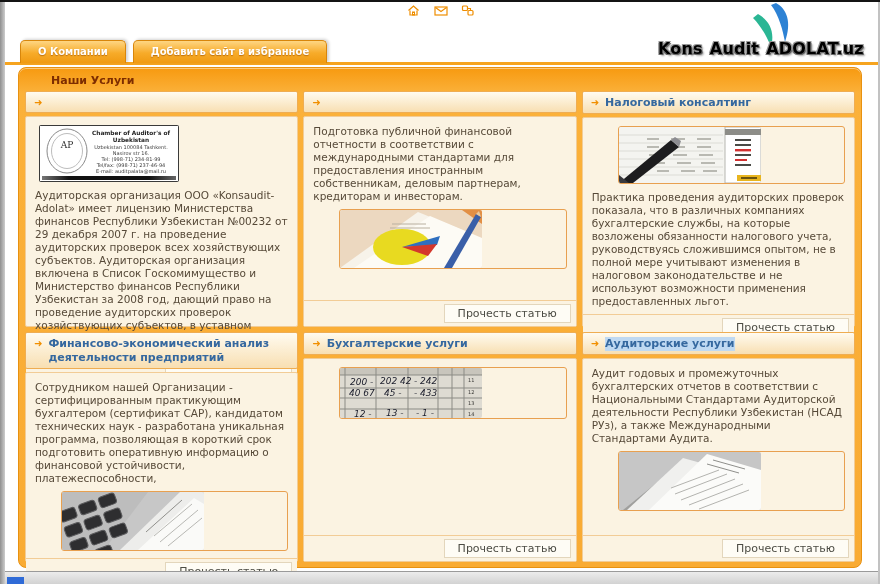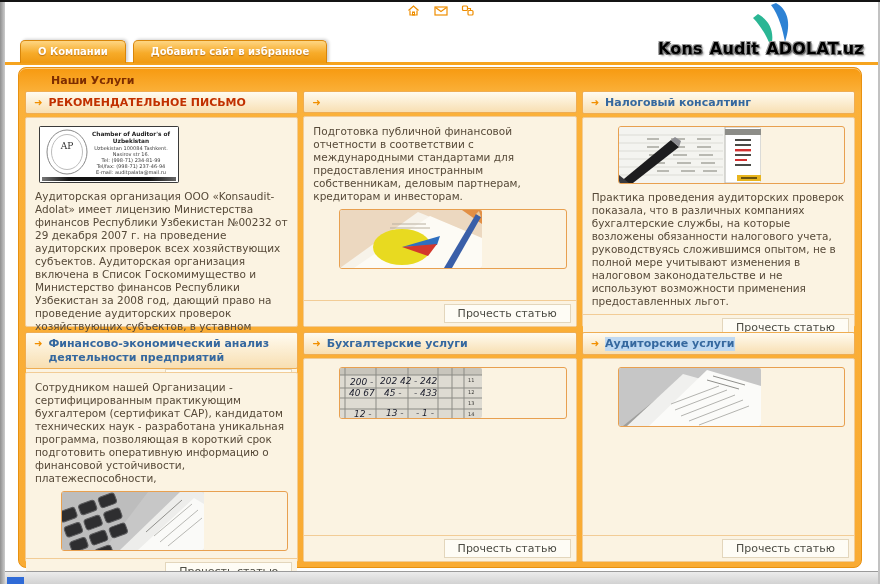--- a/index.html
+++ b/index.html
@@ -112,21 +112,20 @@
 <div class="tab-line"></div>
 
 <div class="main">
   <div class="section-title">Наши Услуги</div>
 
   <div class="grid">
 
     <div class="panel">
       <div class="p-header red">
         <span class="arrow">➜</span>
-        <span class="p-title">РЕКОМЕНДАТЕЛЬНОЕ ПИСЬМО</span>
       </div>
       <div class="p-body">
         <span class="ph cert">
           <svg width="140" height="57" viewBox="0 0 140 57">
             <defs>
                 <linearGradient id="gbar" x1="0" y1="0" x2="1" y2="0">
               <stop offset="0" stop-color="#777"></stop>
                   <stop offset=".2" stop-color="#111"></stop>
                   <stop offset=".8" stop-color="#111"></stop>
                   <stop offset="1" stop-color="#666"></stop>
@@ -332,20 +331,21 @@
         </div>
       </div>
     </div>
 
     <div class="panel">
       <div class="p-header">
         <span class="arrow">➜</span>
         <span class="p-title hl">Аудиторские услуги</span>
       </div>
       <div class="p-body">
+        <p>Аудит годовых и промежуточных бухгалтерских отчетов в соответствии с Национальными Стандартами Аудиторской деятельности Республики Узбекистан (НСАД РУз), а также Международными Стандартами Аудита.</p>
         <span class="ph">
           <svg width="142" height="58" viewBox="0 0 142 58">
             <rect width="142" height="58" fill="#c6c6c6"></rect>
             <polygon points="4,58 66,8 138,30 116,58" fill="#9f9f9d"></polygon>
             <polygon points="8,58 64,6 136,26 114,58" fill="#f0f0ee"></polygon>
             <polygon points="30,58 88,2 142,18 142,58" fill="#fbfbf9"></polygon>
             <g stroke="#b3b3af" stroke-width="1">
               <line x1="52" y1="36" x2="100" y2="18"></line>
                 <line x1="56" y1="42" x2="108" y2="22"></line>
                 <line x1="62" y1="48" x2="116" y2="27"></line>

